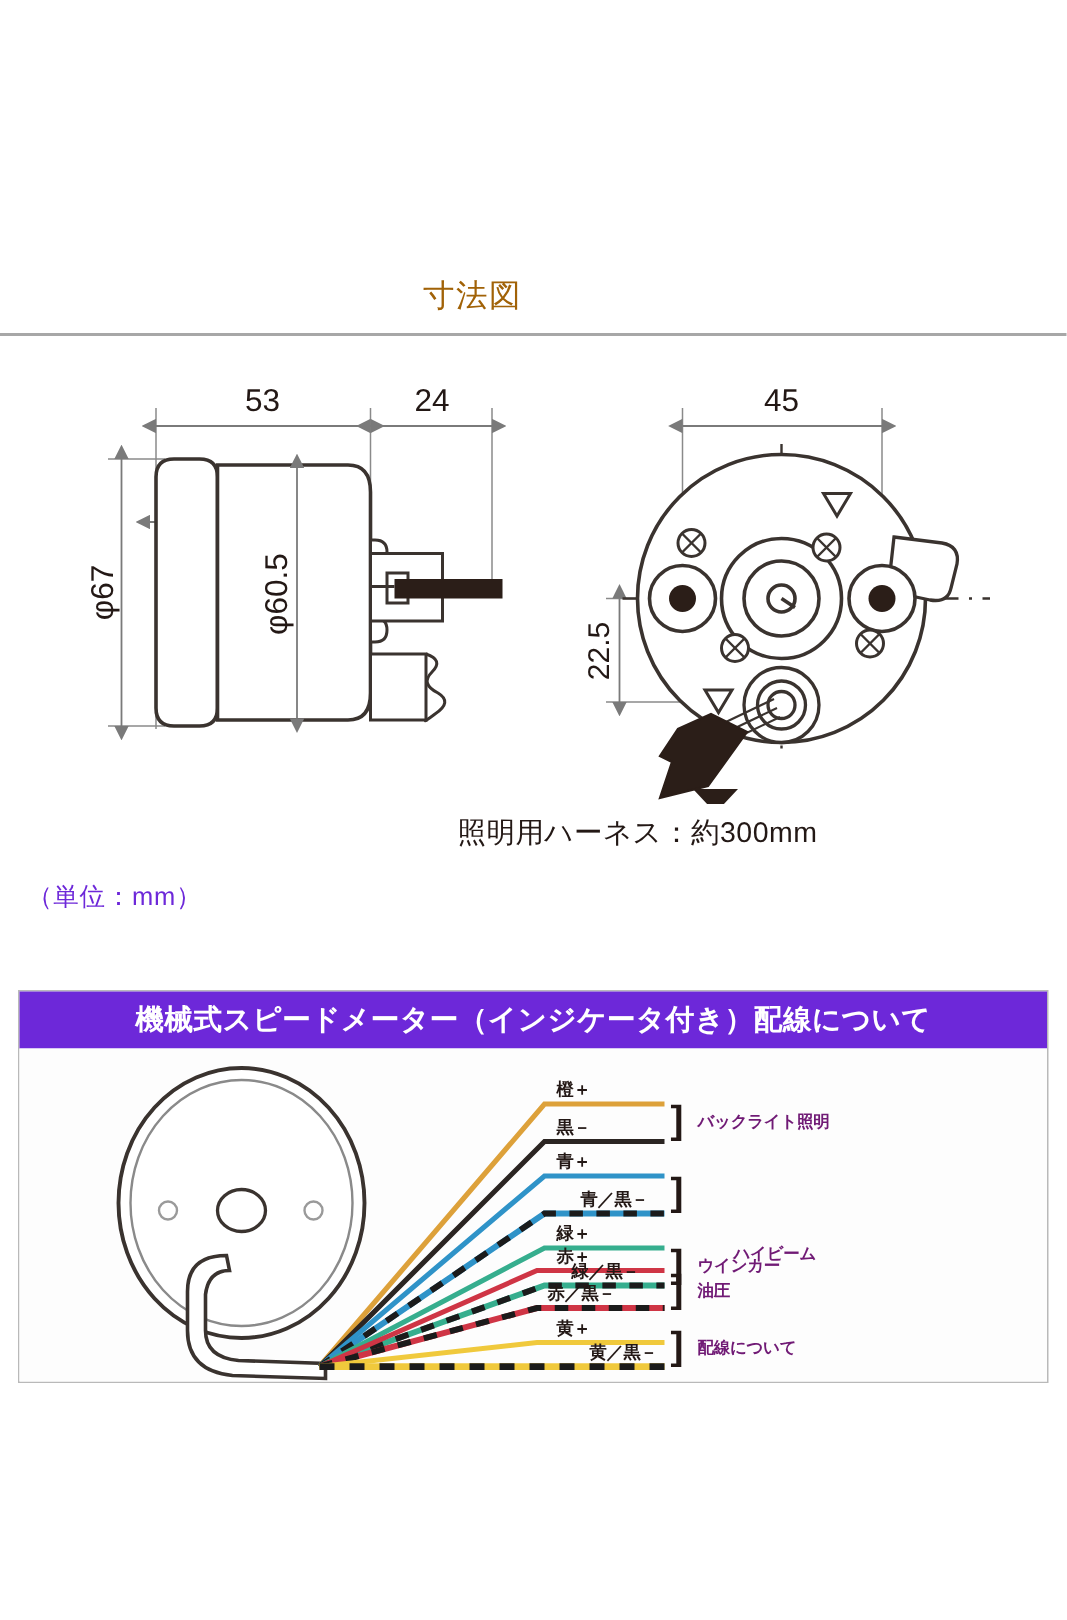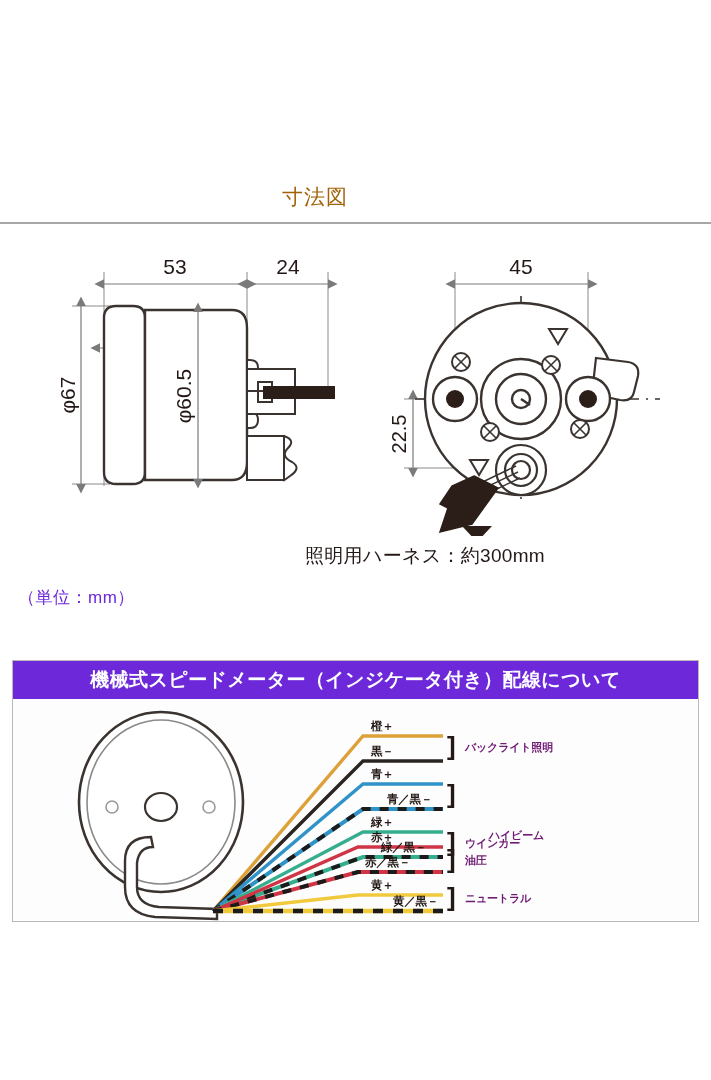--- a/index.html
+++ b/index.html
@@ -381,17 +381,17 @@
       <div class="bracket" style="left:434px; top:34px;">]</div>
       <div class="bracket" style="left:434px; top:82px;">]</div>
       <div class="bracket" style="left:434px; top:130px;">]</div>
       <div class="bracket" style="left:434px; top:147px;">]</div>
       <div class="bracket" style="left:434px; top:185px;">]</div>
 
       <div class="func-label" style="left:452px; top:41px;">バックライト照明</div>
       <div class="func-label" style="left:476px; top:89px;margin-top:40px;">ハイビーム</div>
       <div class="func-label" style="left:452px; top:137px;">ウインカー</div>
       <div class="func-label" style="left:452px; top:154px;">油圧</div>
-      <div class="func-label" style="left:452px; top:192px;">ニュートラル</div>
+      <div class="func-label" style="left:452px; top:192px;">配線について</div>
     </div>
   </div>
 
 </div>
 
 </body></html>

